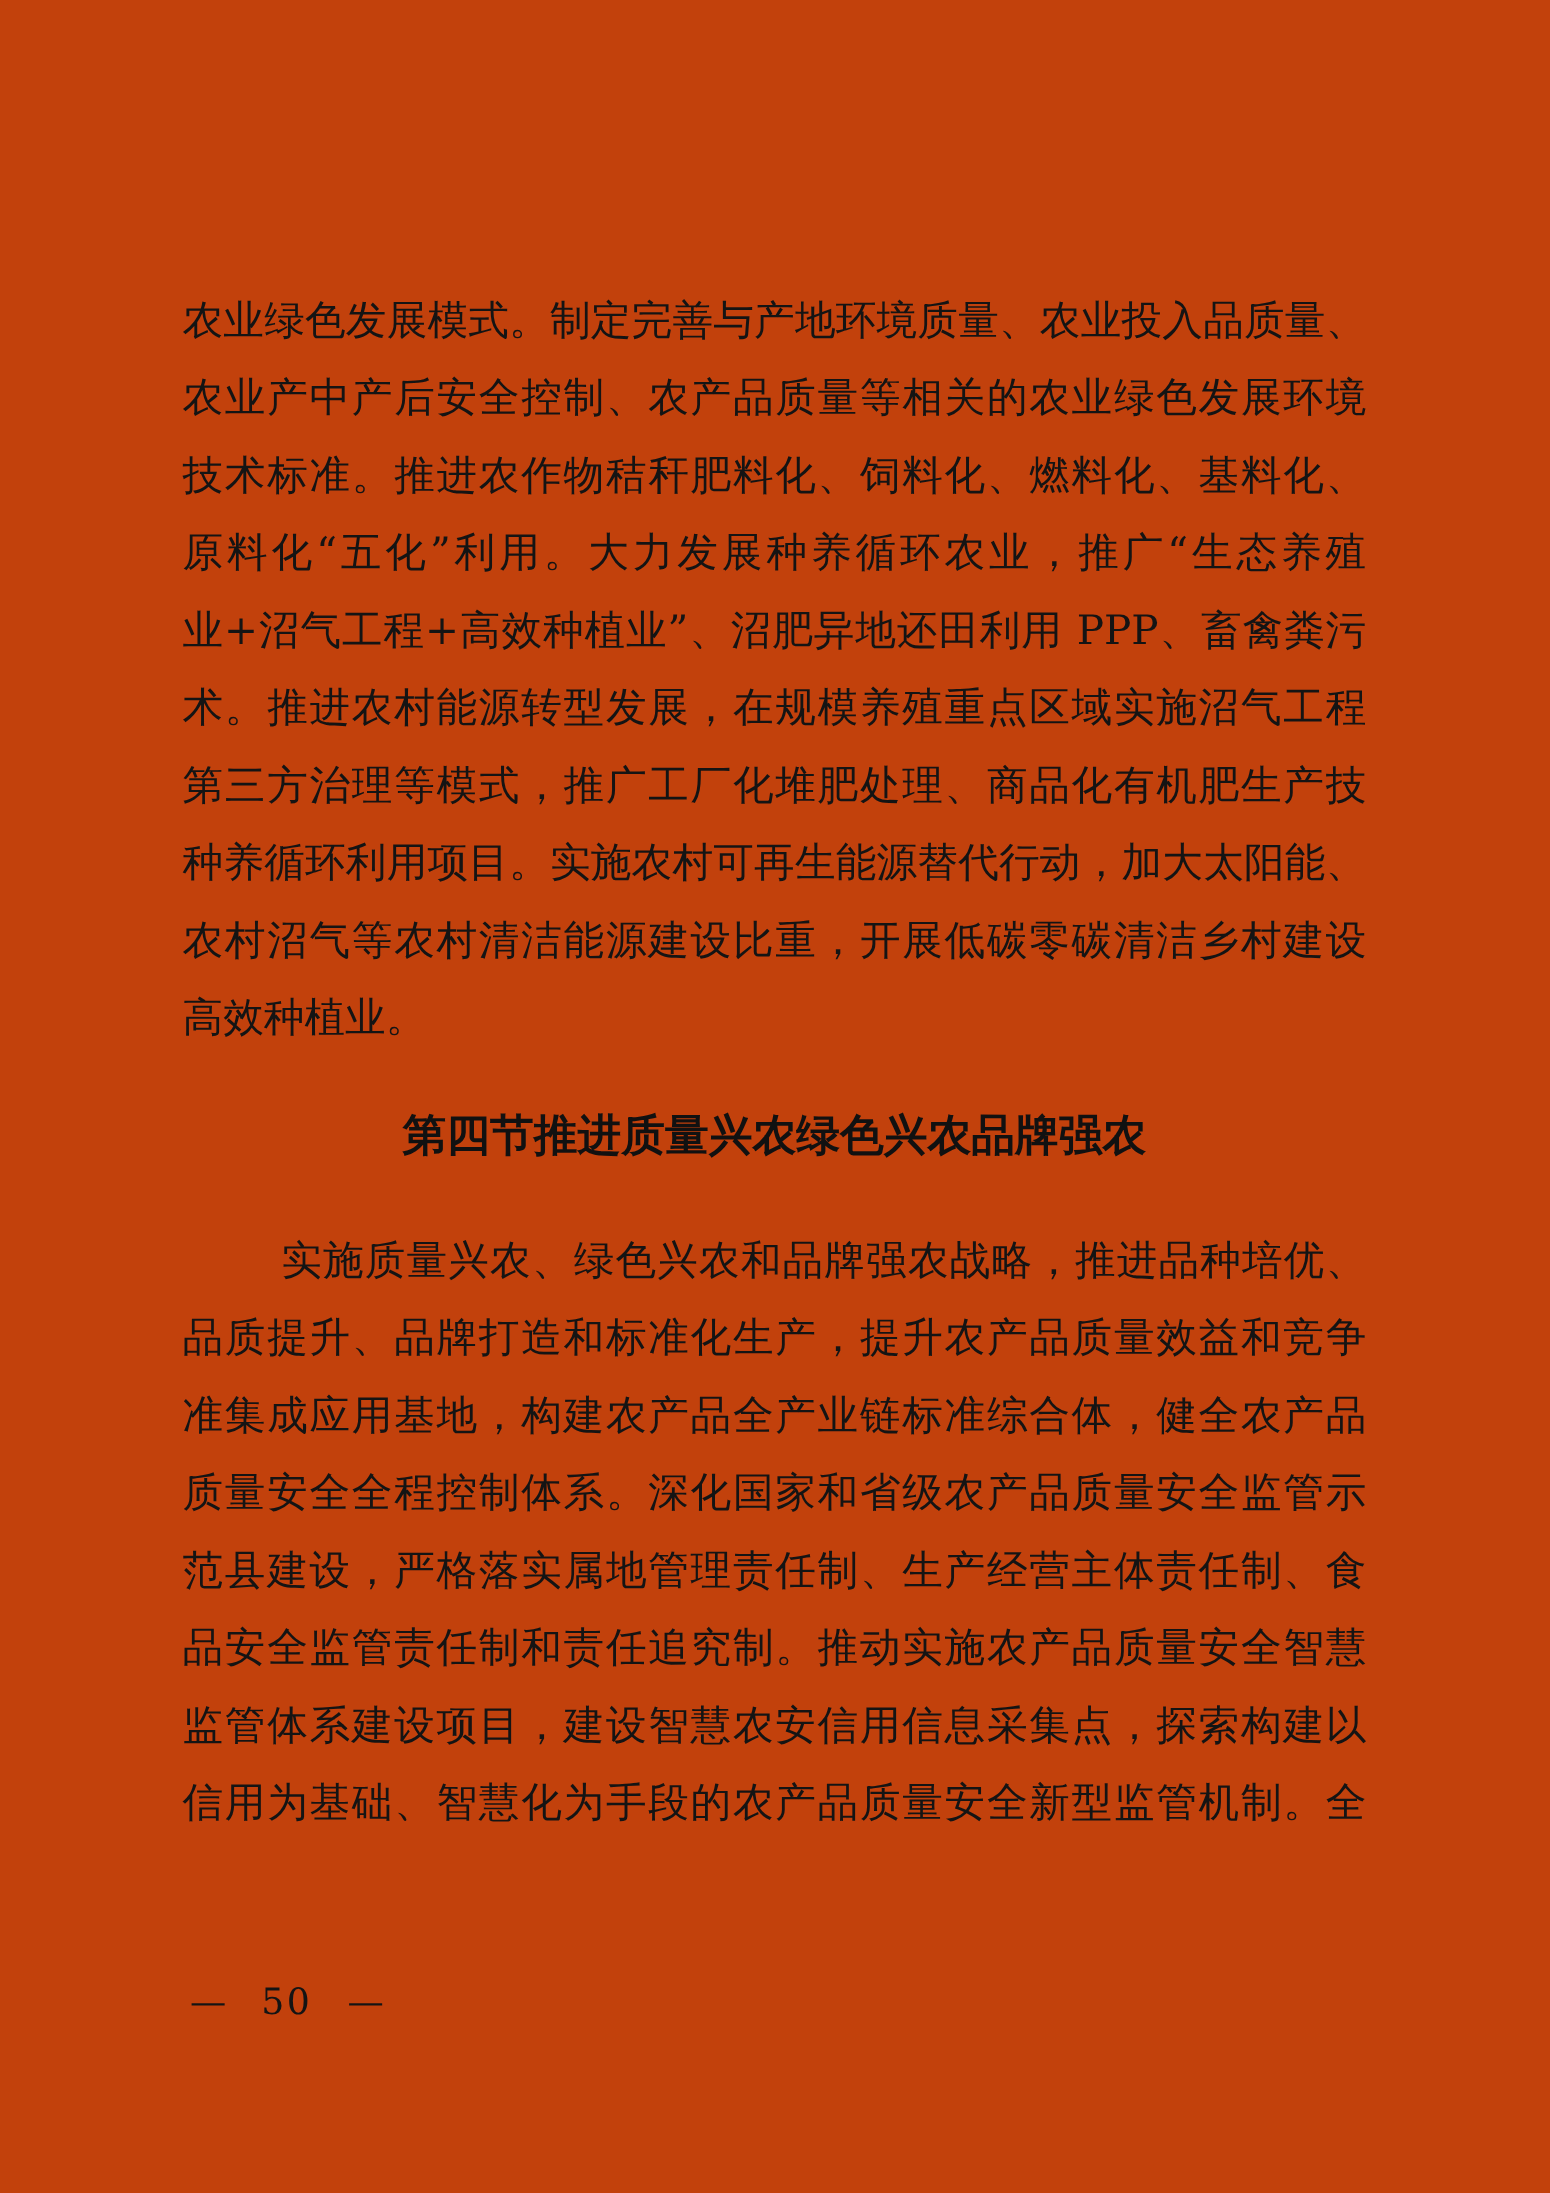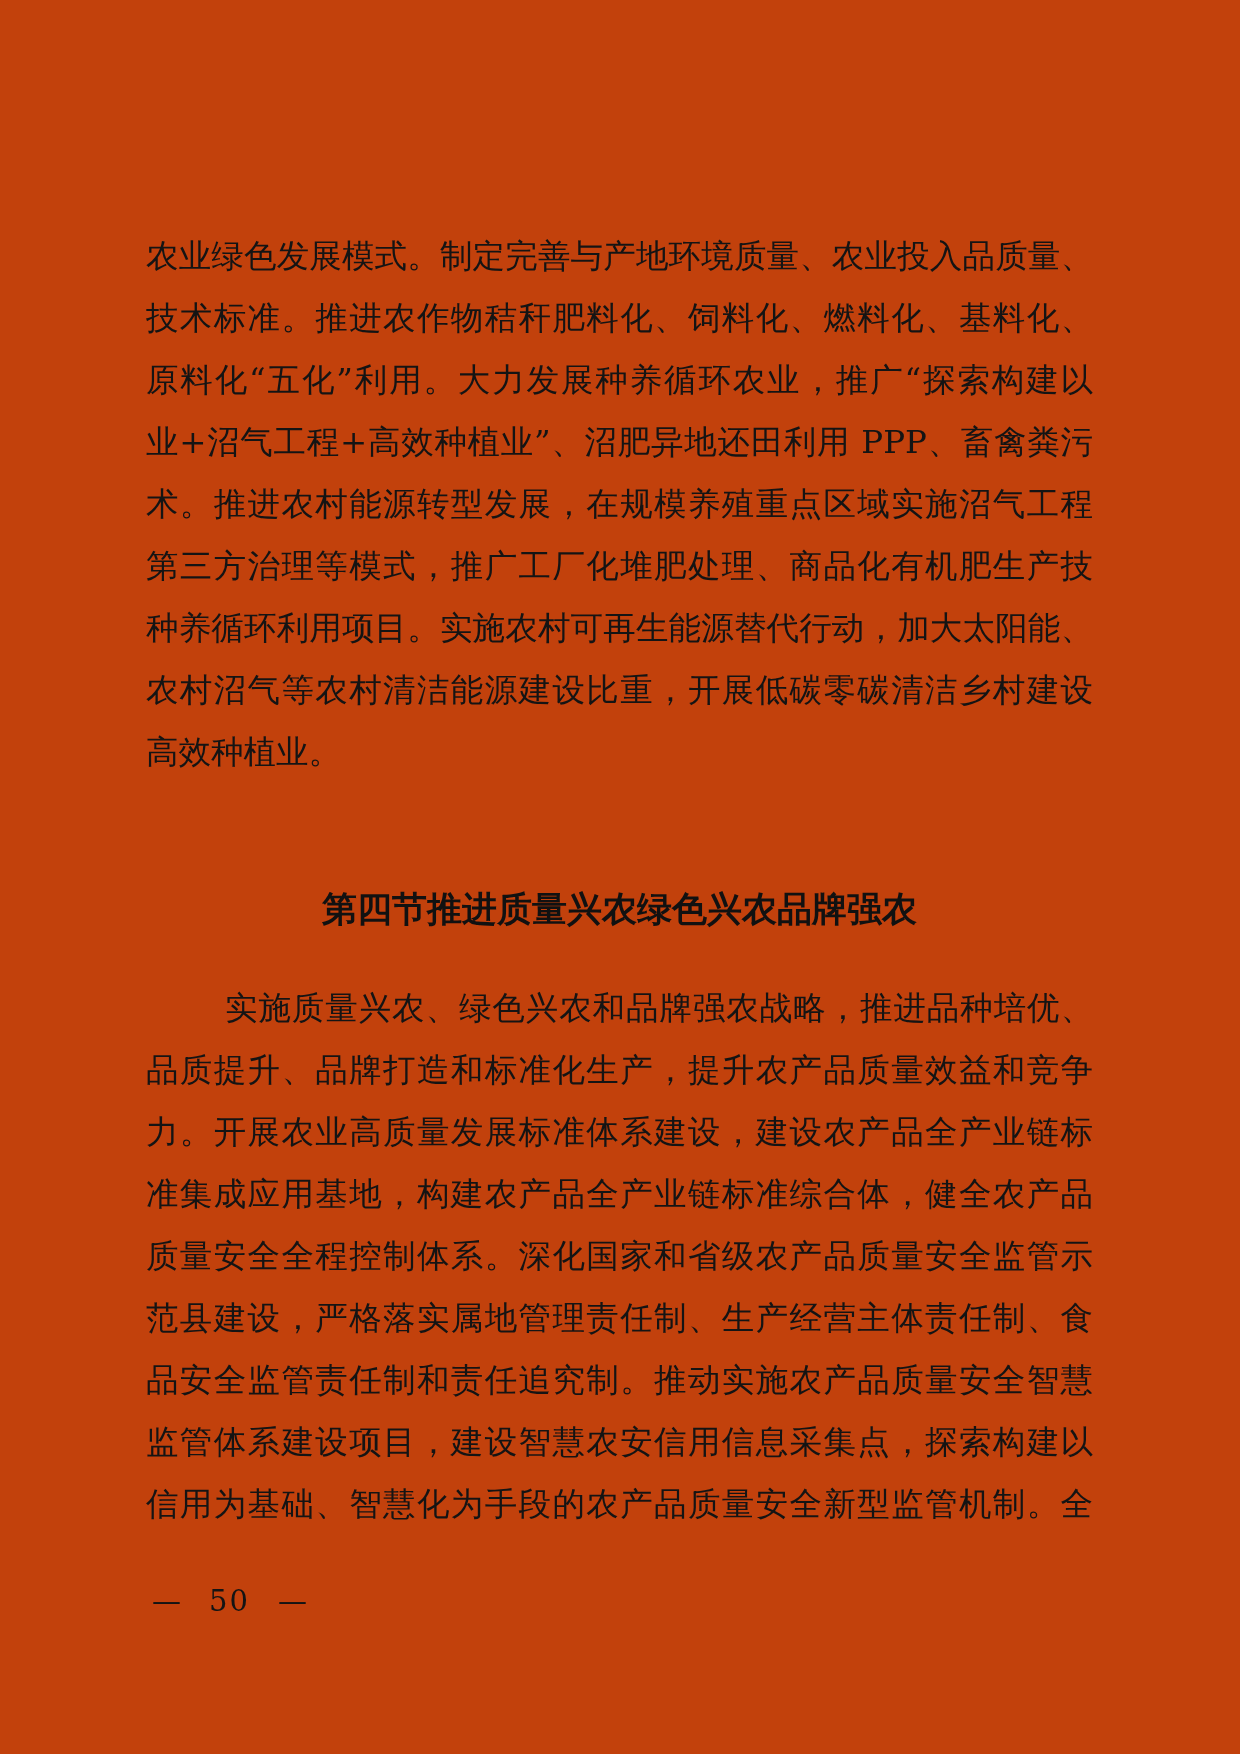--- a/index.html
+++ b/index.html
@@ -66,38 +66,38 @@
   }
   .footer .dash { letter-spacing: 0; }
 </style>
 </head>
 <body>
 
 <div class="page">
 
   <div class="para" id="para1">
     <div class="tline">农业绿色发展模式。制定完善与产地环境质量、农业投入品质量、</div>
+    <div class="tline">农业产中产后安全控制、农产品质量等相关的农业绿色发展环境</div>
     <div class="tline">技术标准。推进农作物秸秆肥料化、饲料化、燃料化、基料化、</div>
-    <div class="tline">原料化“五化”利用。大力发展种养循环农业，推广“探索构建以</div>
+    <div class="tline">原料化“五化”利用。大力发展种养循环农业，推广“生态养殖</div>
     <div class="tline">业+沼气工程+高效种植业”、沼肥异地还田利用 PPP、畜禽粪污</div>
     <div class="tline">术。推进农村能源转型发展，在规模养殖重点区域实施沼气工程</div>
     <div class="tline">第三方治理等模式，推广工厂化堆肥处理、商品化有机肥生产技</div>
     <div class="tline">种养循环利用项目。实施农村可再生能源替代行动，加大太阳能、</div>
     <div class="tline">农村沼气等农村清洁能源建设比重，开展低碳零碳清洁乡村建设</div>
     <div class="tline lastline">高效种植业。</div>
   </div>
 
   <h2 class="heading">
     <span class="hnum">第四节</span><span>推进质量兴农绿色兴农品牌强农</span>
   </h2>
 
   <div class="para" id="para2">
     <div class="tline indent">实施质量兴农、绿色兴农和品牌强农战略，推进品种培优、</div>
     <div class="tline">品质提升、品牌打造和标准化生产，提升农产品质量效益和竞争</div>
-    <div class="tline">力。开展农业高质量发展标准体系建设，建设农产品全产业链标</div>
     <div class="tline">准集成应用基地，构建农产品全产业链标准综合体，健全农产品</div>
     <div class="tline">质量安全全程控制体系。深化国家和省级农产品质量安全监管示</div>
     <div class="tline">范县建设，严格落实属地管理责任制、生产经营主体责任制、食</div>
     <div class="tline">品安全监管责任制和责任追究制。推动实施农产品质量安全智慧</div>
     <div class="tline">监管体系建设项目，建设智慧农安信用信息采集点，探索构建以</div>
     <div class="tline">信用为基础、智慧化为手段的农产品质量安全新型监管机制。全</div>
   </div>
 
   <div class="footer">
     <span class="dash">—</span><span class="pagenum">50</span><span class="dash">—</span>

